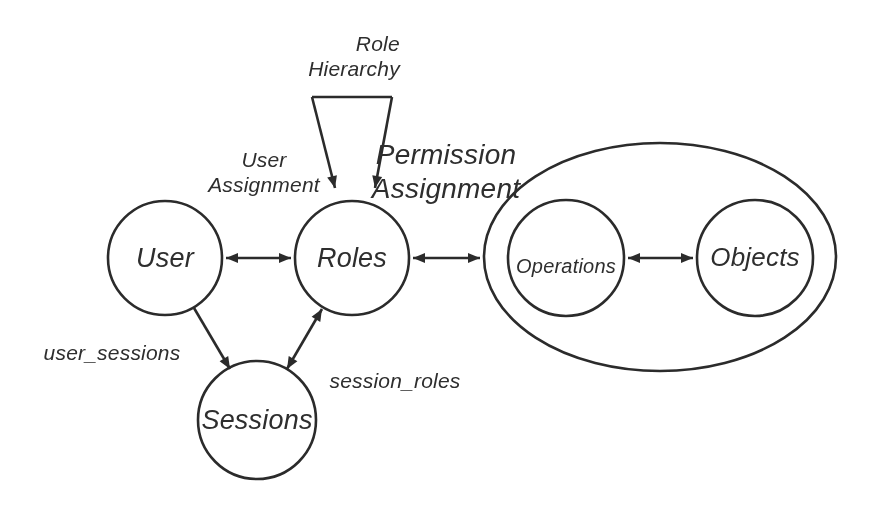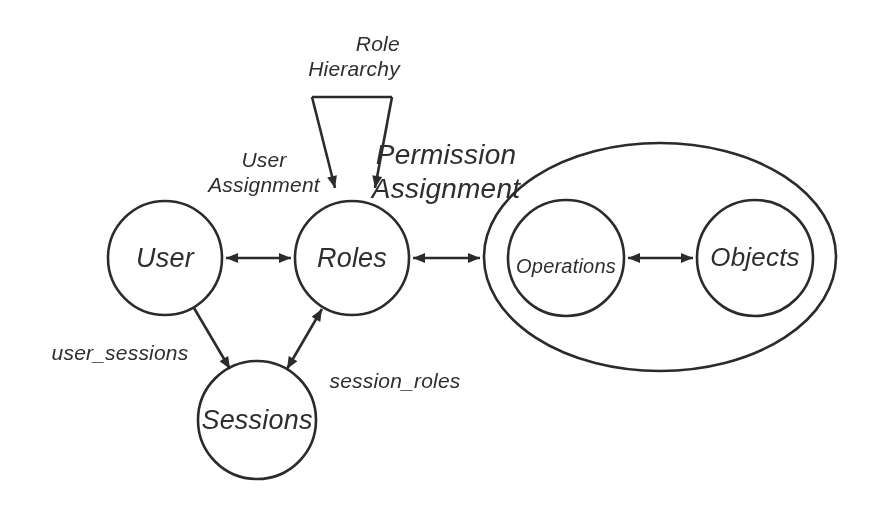--- a/index.html
+++ b/index.html
@@ -88,16 +88,16 @@
   <div class="label" style="left:352px; top:258px; font-size:27px;">Roles</div>
   <div class="label" style="left:566px; top:266px; font-size:20px;">Operations</div>
   <div class="label" style="left:755px; top:258px; font-size:26px;">Objects</div>
 
   <div class="label" style="left:354px; top:56px; font-size:21px;text-align:right;">Role
 Hierarchy</div>
   <div class="label" style="left:264px; top:172px; font-size:21px;">User
 Assignment</div>
   <div class="label" style="left:446px; top:172px; font-size:28px;">Permission
 Assignment</div>
-  <div class="label" style="left:120px; top:353px; font-size:21px;">user_sessions</div>
+  <div class="label" style="left:112px; top:353px; font-size:21px;">user_sessions</div>
   <div class="label" style="left:395px; top:353px; font-size:21px;margin-top:28px;">session_roles</div>
 
 </div>
 
 </body></html>

